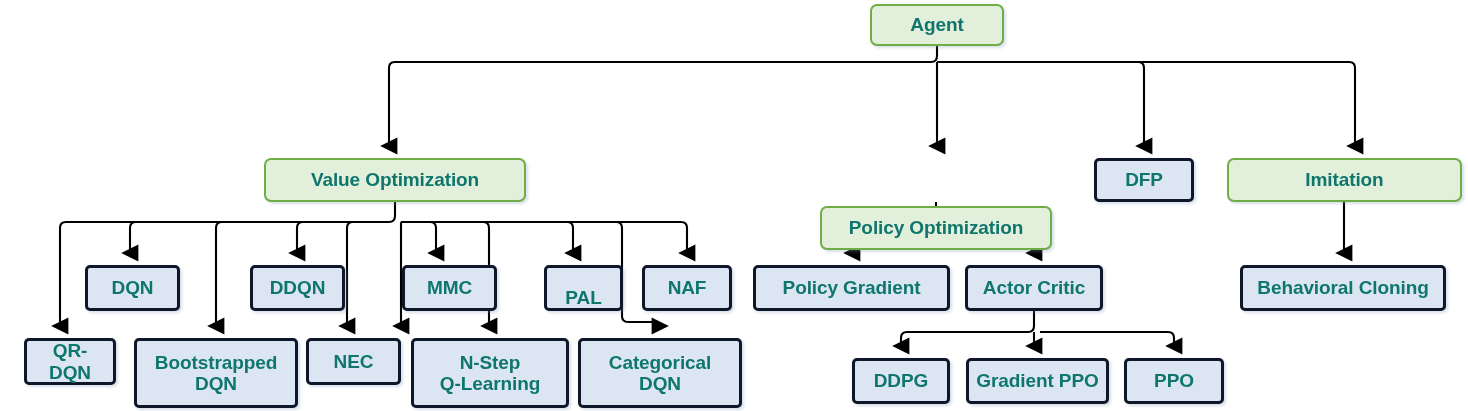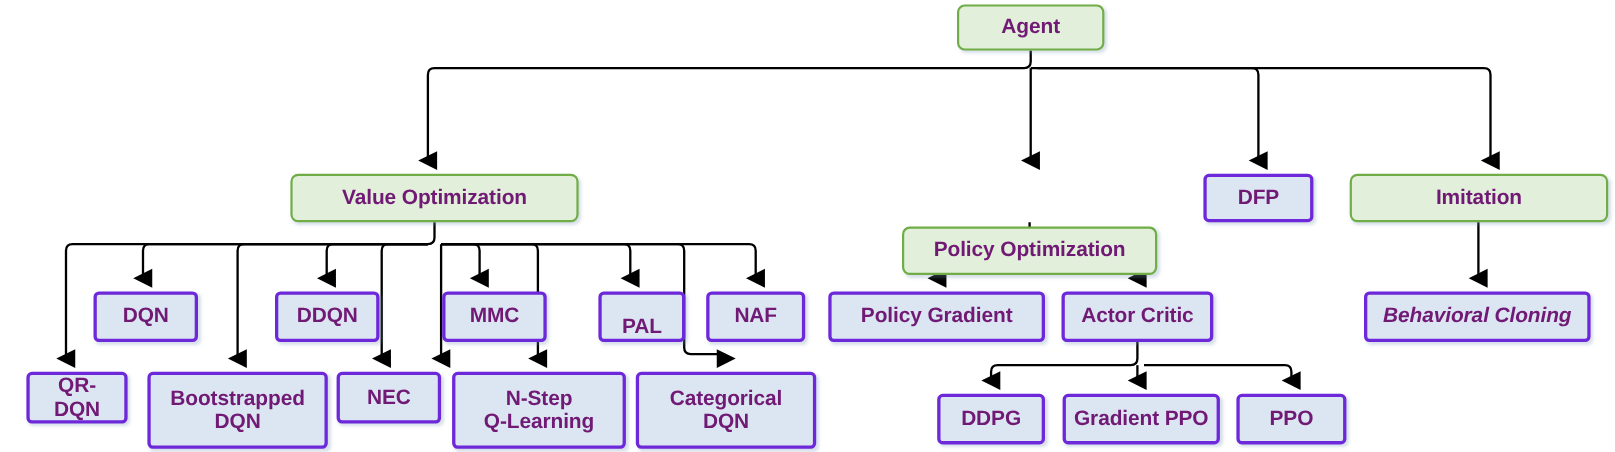--- a/index.html
+++ b/index.html
@@ -26,35 +26,35 @@
     height: 411px;
     pointer-events: none;
   }
   .node {
     position: absolute;
     box-sizing: border-box;
     display: flex;
     align-items: center;
     justify-content: center;
     text-align: center;
-    color: #701a75;
+    color: #0f766e;
     font-weight: bold;
     line-height: 1.12;
     letter-spacing: -0.1px;
     box-shadow: 2px 2px 3px rgba(120,150,180,0.30);
   }
   .node-green {
     background: #e2efda;
     border: 2px solid #70ad47;
     border-radius: 7px;
     font-size: 19px;
   }
   .node-blue {
     background: #dce6f2;
-    border: 3px solid #6d28d9;
+    border: 3px solid #0f172a;
     border-radius: 5px;
     font-size: 19px;
   }
   .node-blue.two-line {
     font-size: 19px;
   }
   .label {
     display: block;
     padding: 0 6px;
     white-space: pre-line;
@@ -156,18 +156,18 @@
       </div>
       <div class="node node-blue" style="left: 852px; top: 358px; width: 98px; height: 46px;">
         <span class="label">DDPG</span>
       </div>
       <div class="node node-blue" style="left: 966px; top: 358px; width: 143px; height: 46px;">
         <span class="label">Gradient PPO</span>
       </div>
       <div class="node node-blue" style="left: 1124px; top: 358px; width: 100px; height: 46px;">
         <span class="label">PPO</span>
       </div>
-      <div class="node node-blue" style="left: 1240px; top: 265px; width: 206px; height: 46px; font-style: italic;">
+      <div class="node node-blue" style="left: 1240px; top: 265px; width: 206px; height: 46px;">
         <span class="label">Behavioral Cloning</span>
       </div>
     </div>
 
 </div>
 
 </body></html>

